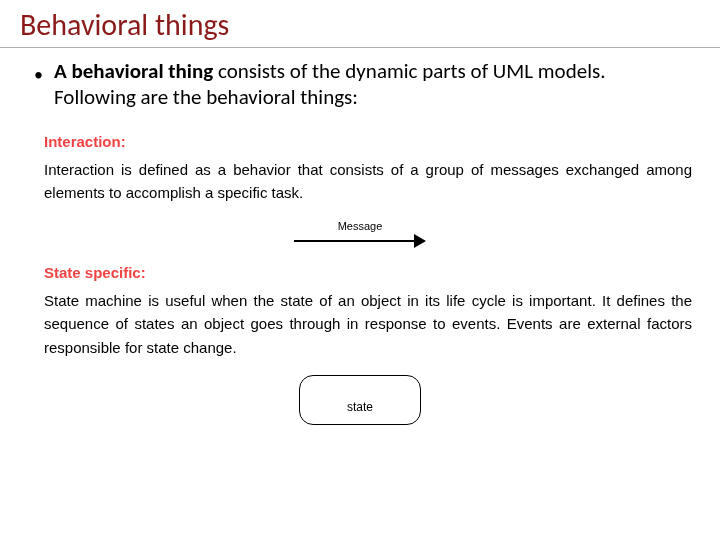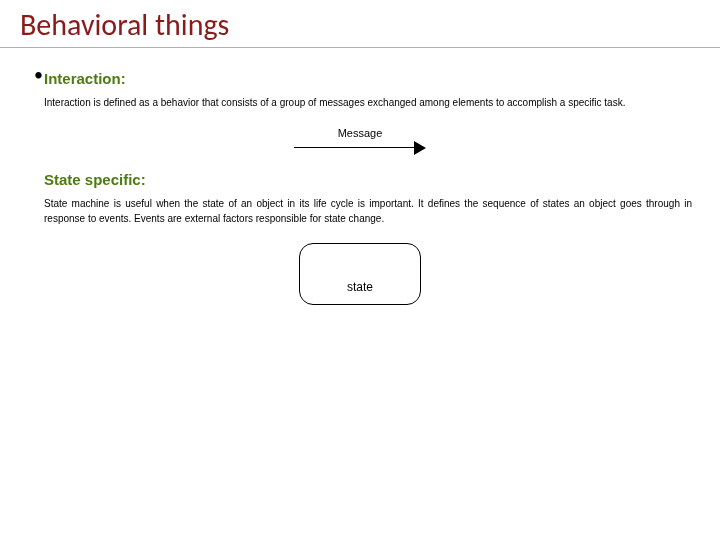--- a/index.html
+++ b/index.html
@@ -34,26 +34,26 @@
   .bullet-text {
     font-size: 21px;
     color: #000;
     line-height: 1.25;
   }
   .bold { font-weight: 700; }
   .section-head {
     font-family: Verdana, Arial, sans-serif;
     font-weight: 700;
     font-size: 15px;
-    color: #4d7c0f;
+    color: #ef4444;
     padding: 2px 0 6px 44px;
   }
   .section-body {
     font-family: Verdana, Arial, sans-serif;
-    font-size: 10px;
+    font-size: 15px;
     color: #000;
     padding: 2px 28px 10px 44px;
     line-height: 1.55;
     text-align: justify;
   }
   .diagram-row {
     display: flex;
     justify-content: center;
     padding: 6px 0 14px 0;
   }
@@ -91,37 +91,40 @@
   }
   .state-box {
     display: flex;
     justify-content: center;
     padding: 6px 0 0 0;
   }
   .rounded-rect {
     border: 1.5px solid #000;
     border-radius: 14px;
     width: 122px;
-    height: 62px;
+    height: 50px;
     display: flex;
     align-items: flex-end;
     justify-content: center;
     padding-bottom: 10px;
     font-family: Verdana, Arial, sans-serif;
     font-size: 12px;
     background: #fff;
   }
 </style>
 </head>
 <body>
 
 <div class="title">Behavioral things</div>
 
 <div class="bullet-block">
   <span class="bullet-marker">•</span>
+  <div class="bullet-text">
+    <span class="bold">A behavioral thing</span><span> consists of the dynamic parts of UML models. Following are the behavioral things:</span>
+  </div>
 </div>
 
 <div class="section-head">Interaction:</div>
 <div class="section-body">Interaction is defined as a behavior that consists of a group of messages exchanged among elements to accomplish a specific task.</div>
 
 <div class="diagram-row">
   <div class="message-box">
     <span>Message</span>
     <div class="arrow">
       <div class="arrow-line"></div>

